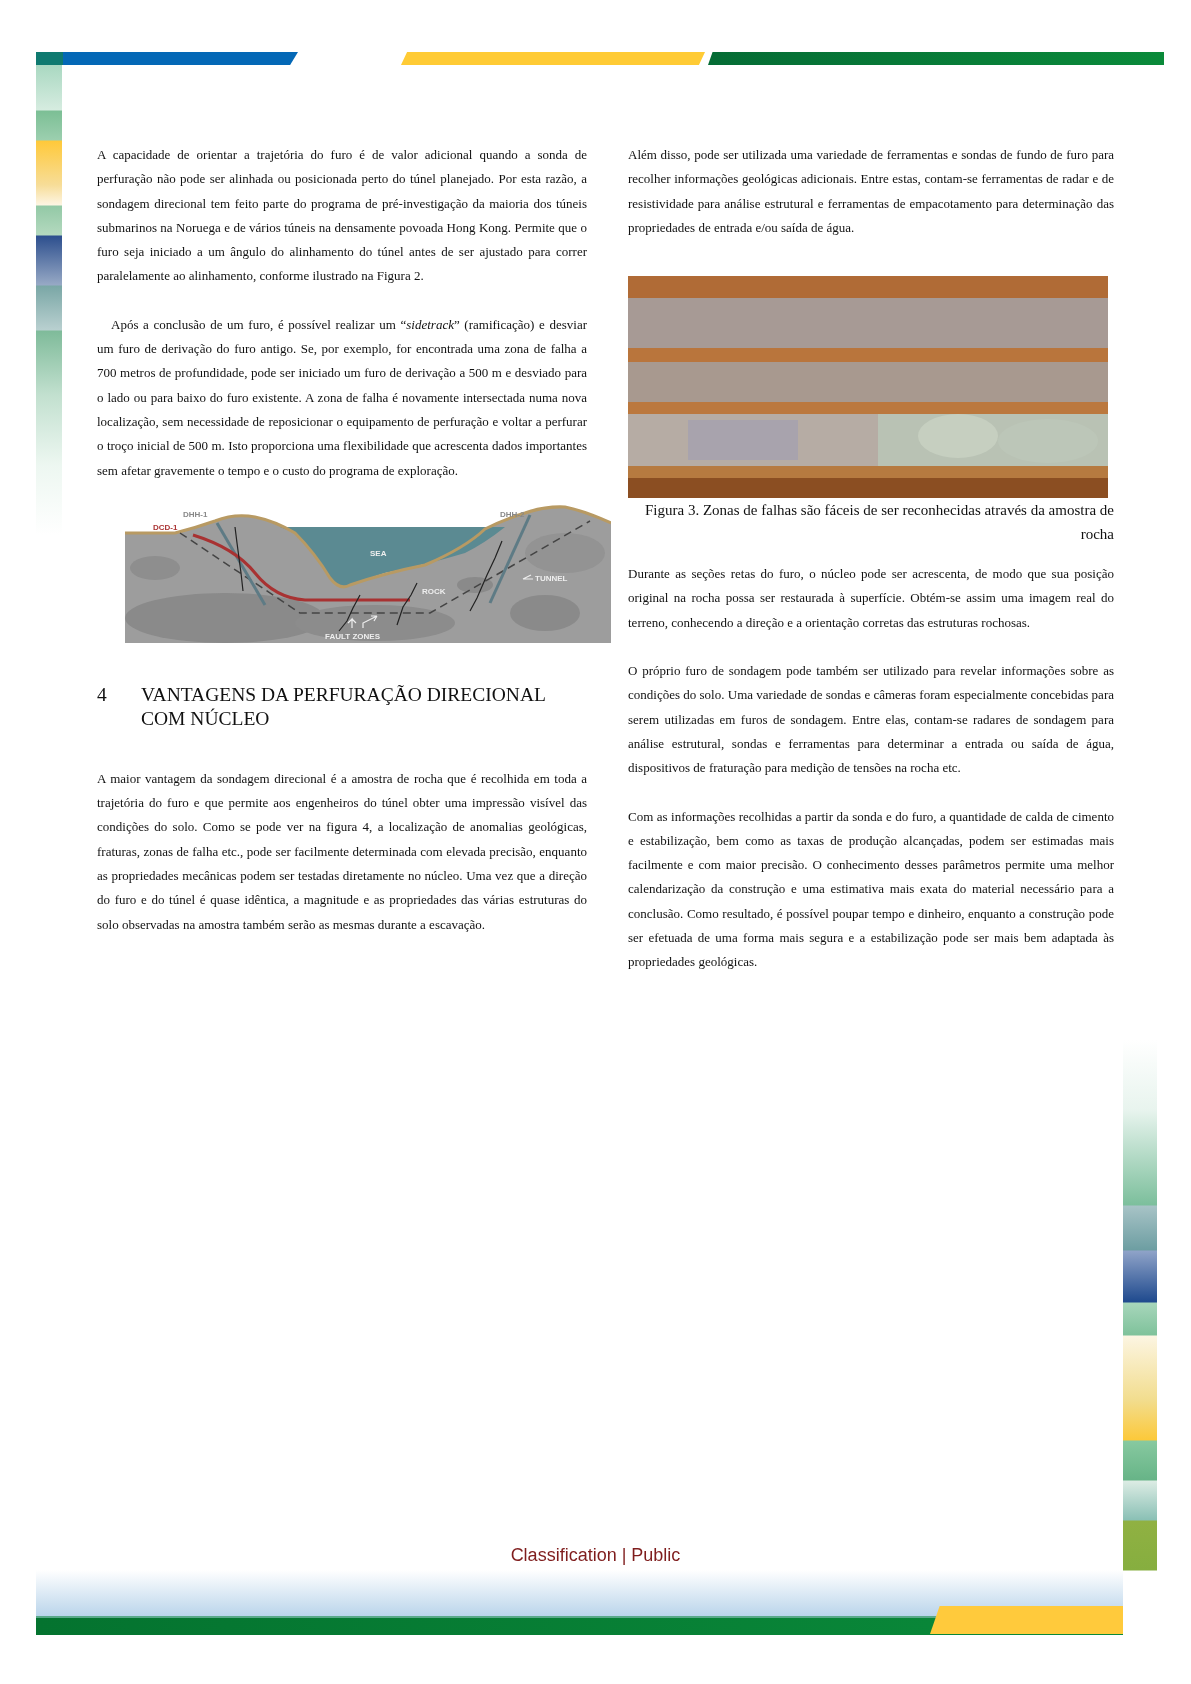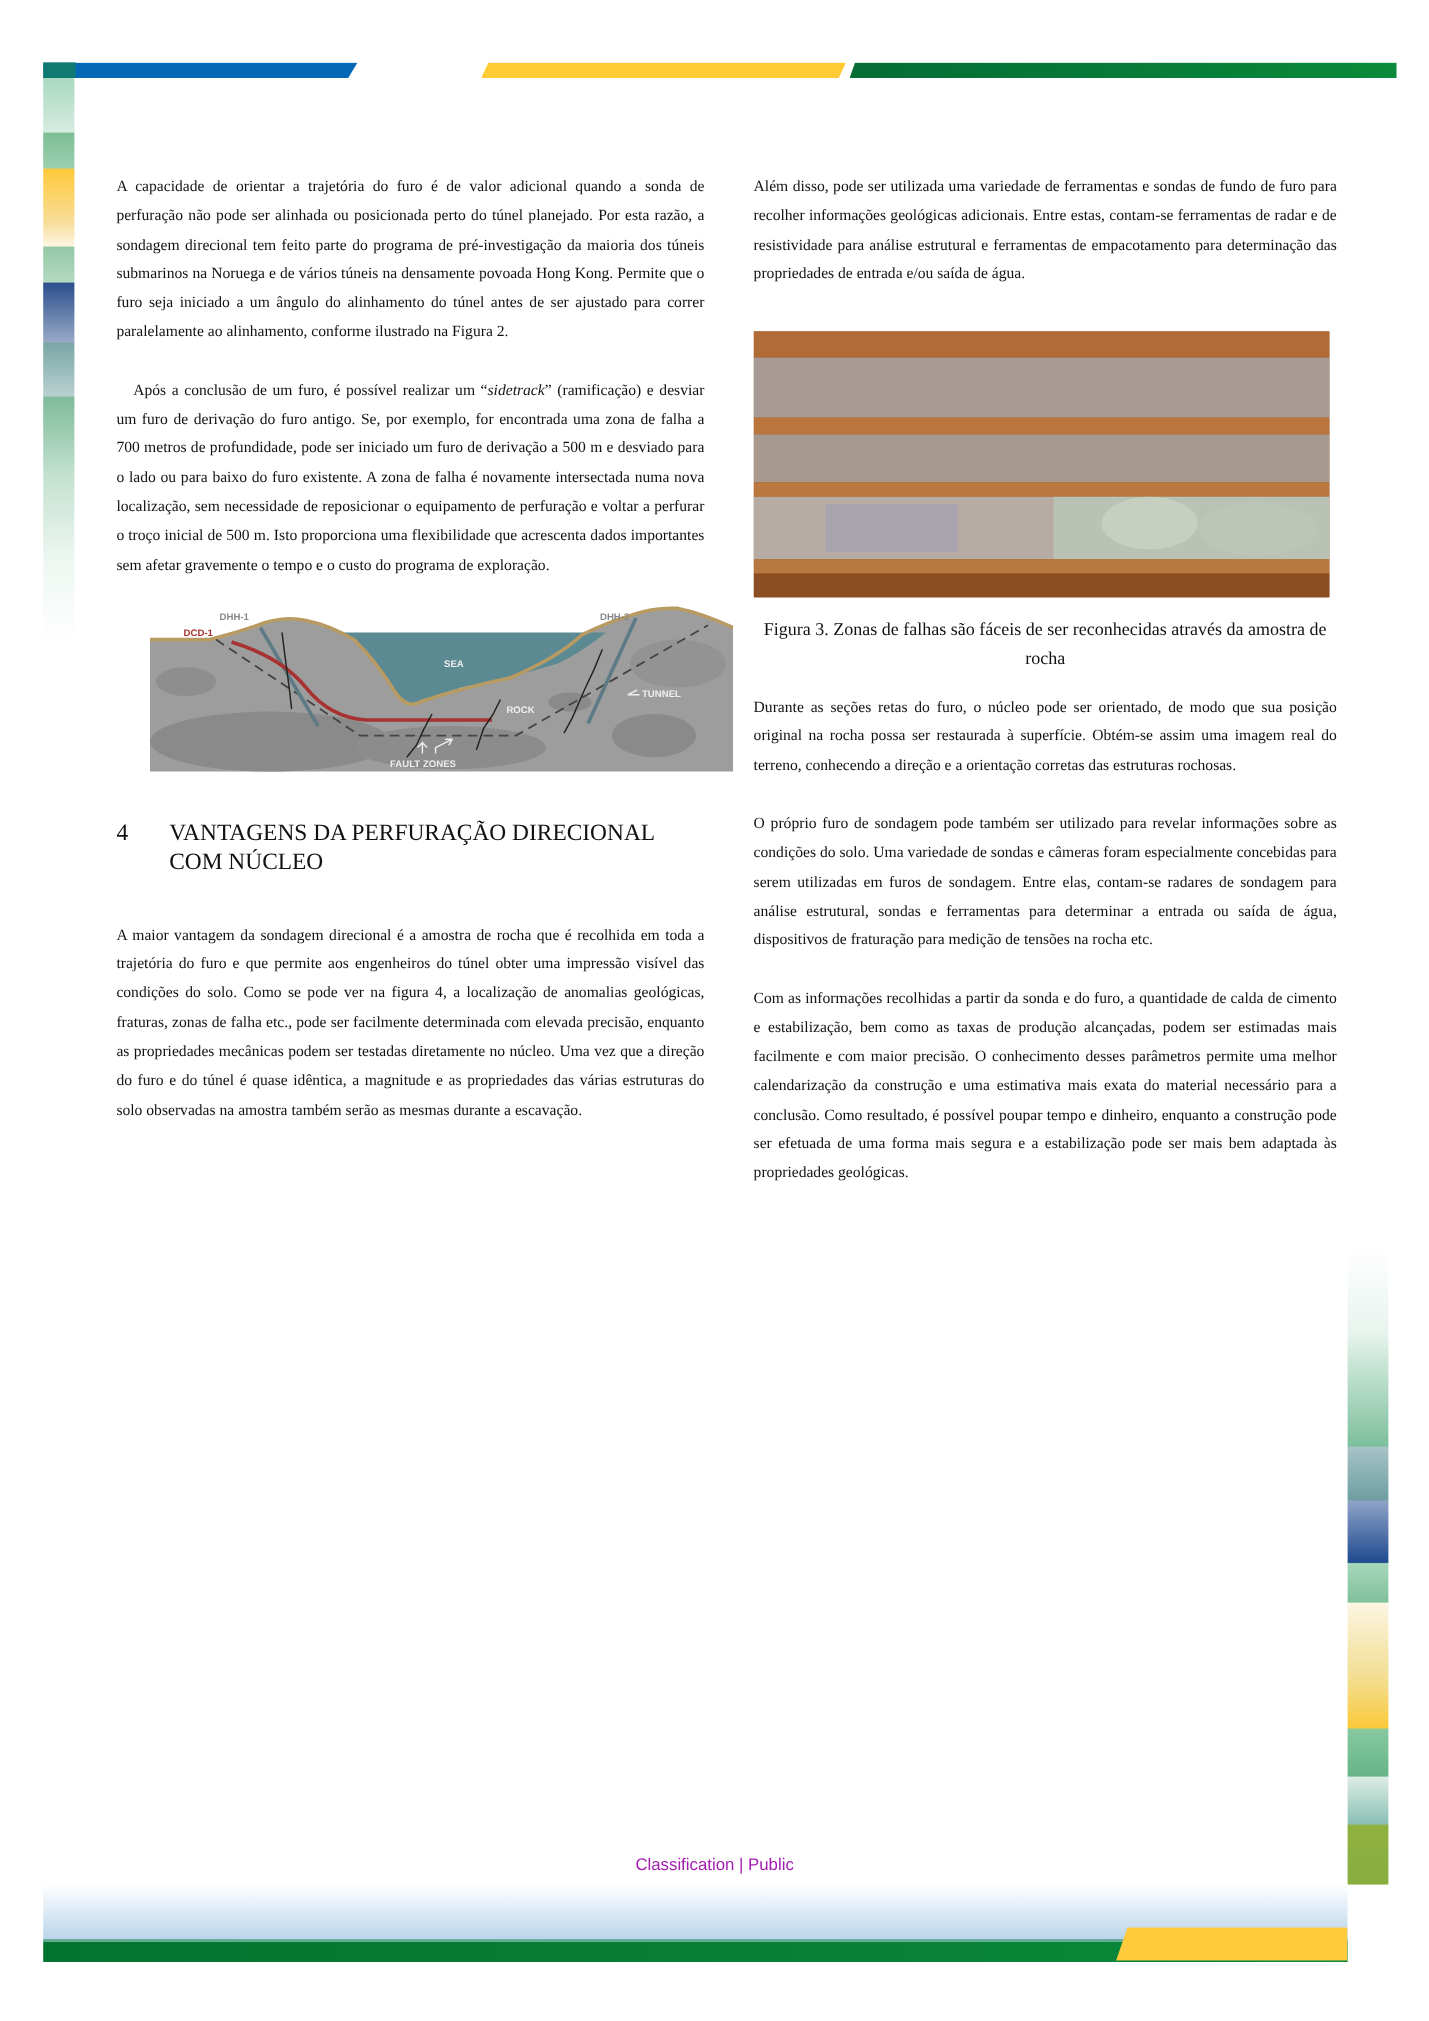--- a/index.html
+++ b/index.html
@@ -41,28 +41,28 @@
 
   
   .col { position: absolute; top: 143px; width: 490px; }
   .col-left { left: 97px; }
   .col-right { left: 628px; width: 486px; }
   p.body { margin: 0; font-size: 13px; line-height: 24.3px; text-align: justify; }
   .gap { height: 24px; }
   .indent { text-indent: 14px; }
 
   .figure { margin: 0; }
-  .caption { font-size: 15px; line-height: 24px; text-align: center; margin-top: 15px; font-family: Liberation Serif, serif; }
+  .caption { font-size: 15px; line-height: 24px; text-align: right; margin-top: 0; font-family: Liberation Serif, serif; }
 
   .heading { display: flex; font-size: 19.5px; line-height: 24px; margin-top: 30px; }
   .heading .num { width: 44px; }
   .heading .title { flex: 1; }
 
   .footer-label { position: absolute; top: 1545px; left: 0; width: 1191px; text-align: center;
-    font-family: "Liberation Sans", sans-serif; font-size: 14px; color: #a21caf; }
+    font-family: "Liberation Sans", sans-serif; font-size: 18px; color: #7f1d1d; }
 </style>
 </head>
 <body>
 
 <div class="top-bar tb-blue"></div>
 <div class="top-bar tb-teal"></div>
 <div class="top-bar tb-yellow"></div>
 <div class="top-bar tb-green"></div>
 <div class="left-strip"></div>
 <div class="right-strip"></div>
@@ -139,21 +139,21 @@
       <rect x="250" y="138" width="230" height="52" fill="#b9c2b4"></rect>
       <ellipse cx="330" cy="160" rx="40" ry="22" fill="#c6cfc0"></ellipse>
       <ellipse cx="420" cy="165" rx="50" ry="22" fill="#bcc6b8"></ellipse>
       <rect x="0" y="190" width="480" height="12" fill="#b67a40"></rect>
       <rect x="0" y="202" width="480" height="20" fill="#8b4e22"></rect>
     </svg>
     <div class="caption">Figura 3. Zonas de falhas são fáceis de ser reconhecidas através da amostra de rocha</div>
   </div>
 
   <div class="gap" style="height:16px;"></div>
-  <p class="body">Durante as seções retas do furo, o núcleo pode ser orientado, de modo que sua posição original na rocha possa ser restaurada à superfície. Obtém-se assim uma imagem real do terreno, conhecendo a direção e a orientação corretas das estruturas rochosas.</p>
+  <p class="body">Durante as seções retas do furo, o núcleo pode ser acrescenta, de modo que sua posição original na rocha possa ser restaurada à superfície. Obtém-se assim uma imagem real do terreno, conhecendo a direção e a orientação corretas das estruturas rochosas.</p>
   <div class="gap"></div>
   <p class="body">O próprio furo de sondagem pode também ser utilizado para revelar informações sobre as condições do solo. Uma variedade de sondas e câmeras foram especialmente concebidas para serem utilizadas em furos de sondagem. Entre elas, contam-se radares de sondagem para análise estrutural, sondas e ferramentas para determinar a entrada ou saída de água, dispositivos de fraturação para medição de tensões na rocha etc.</p>
   <div class="gap"></div>
   <p class="body">Com as informações recolhidas a partir da sonda e do furo, a quantidade de calda de cimento e estabilização, bem como as taxas de produção alcançadas, podem ser estimadas mais facilmente e com maior precisão. O conhecimento desses parâmetros permite uma melhor calendarização da construção e uma estimativa mais exata do material necessário para a conclusão. Como resultado, é possível poupar tempo e dinheiro, enquanto a construção pode ser efetuada de uma forma mais segura e a estabilização pode ser mais bem adaptada às propriedades geológicas.</p>
 </div>
 
 <div class="footer-label">Classification | Public</div>
 <div class="bottom-fade"></div>
 <div class="bottom-green"></div>
 <div class="bottom-yellow"></div>

